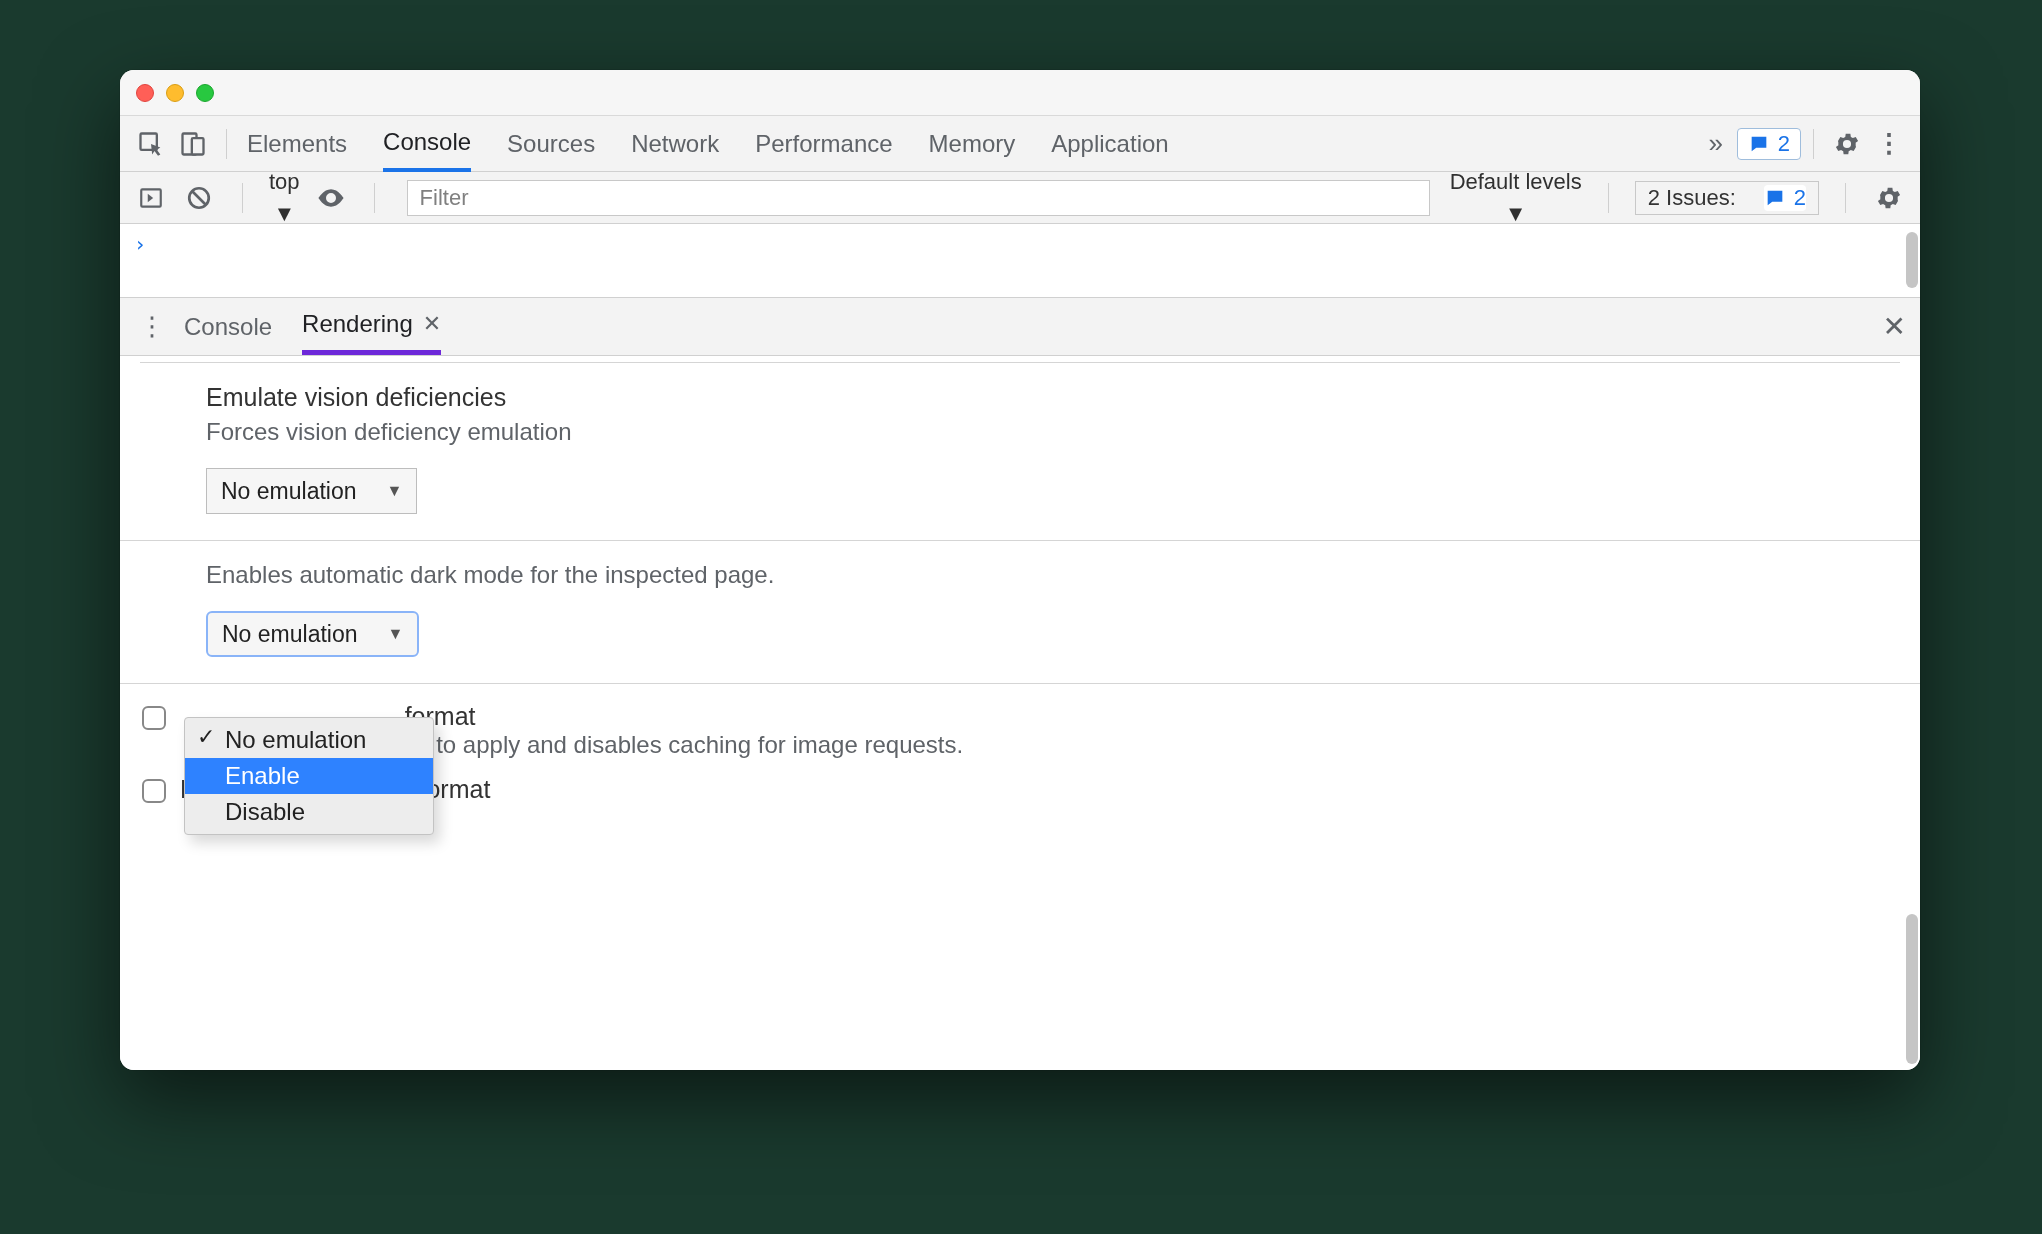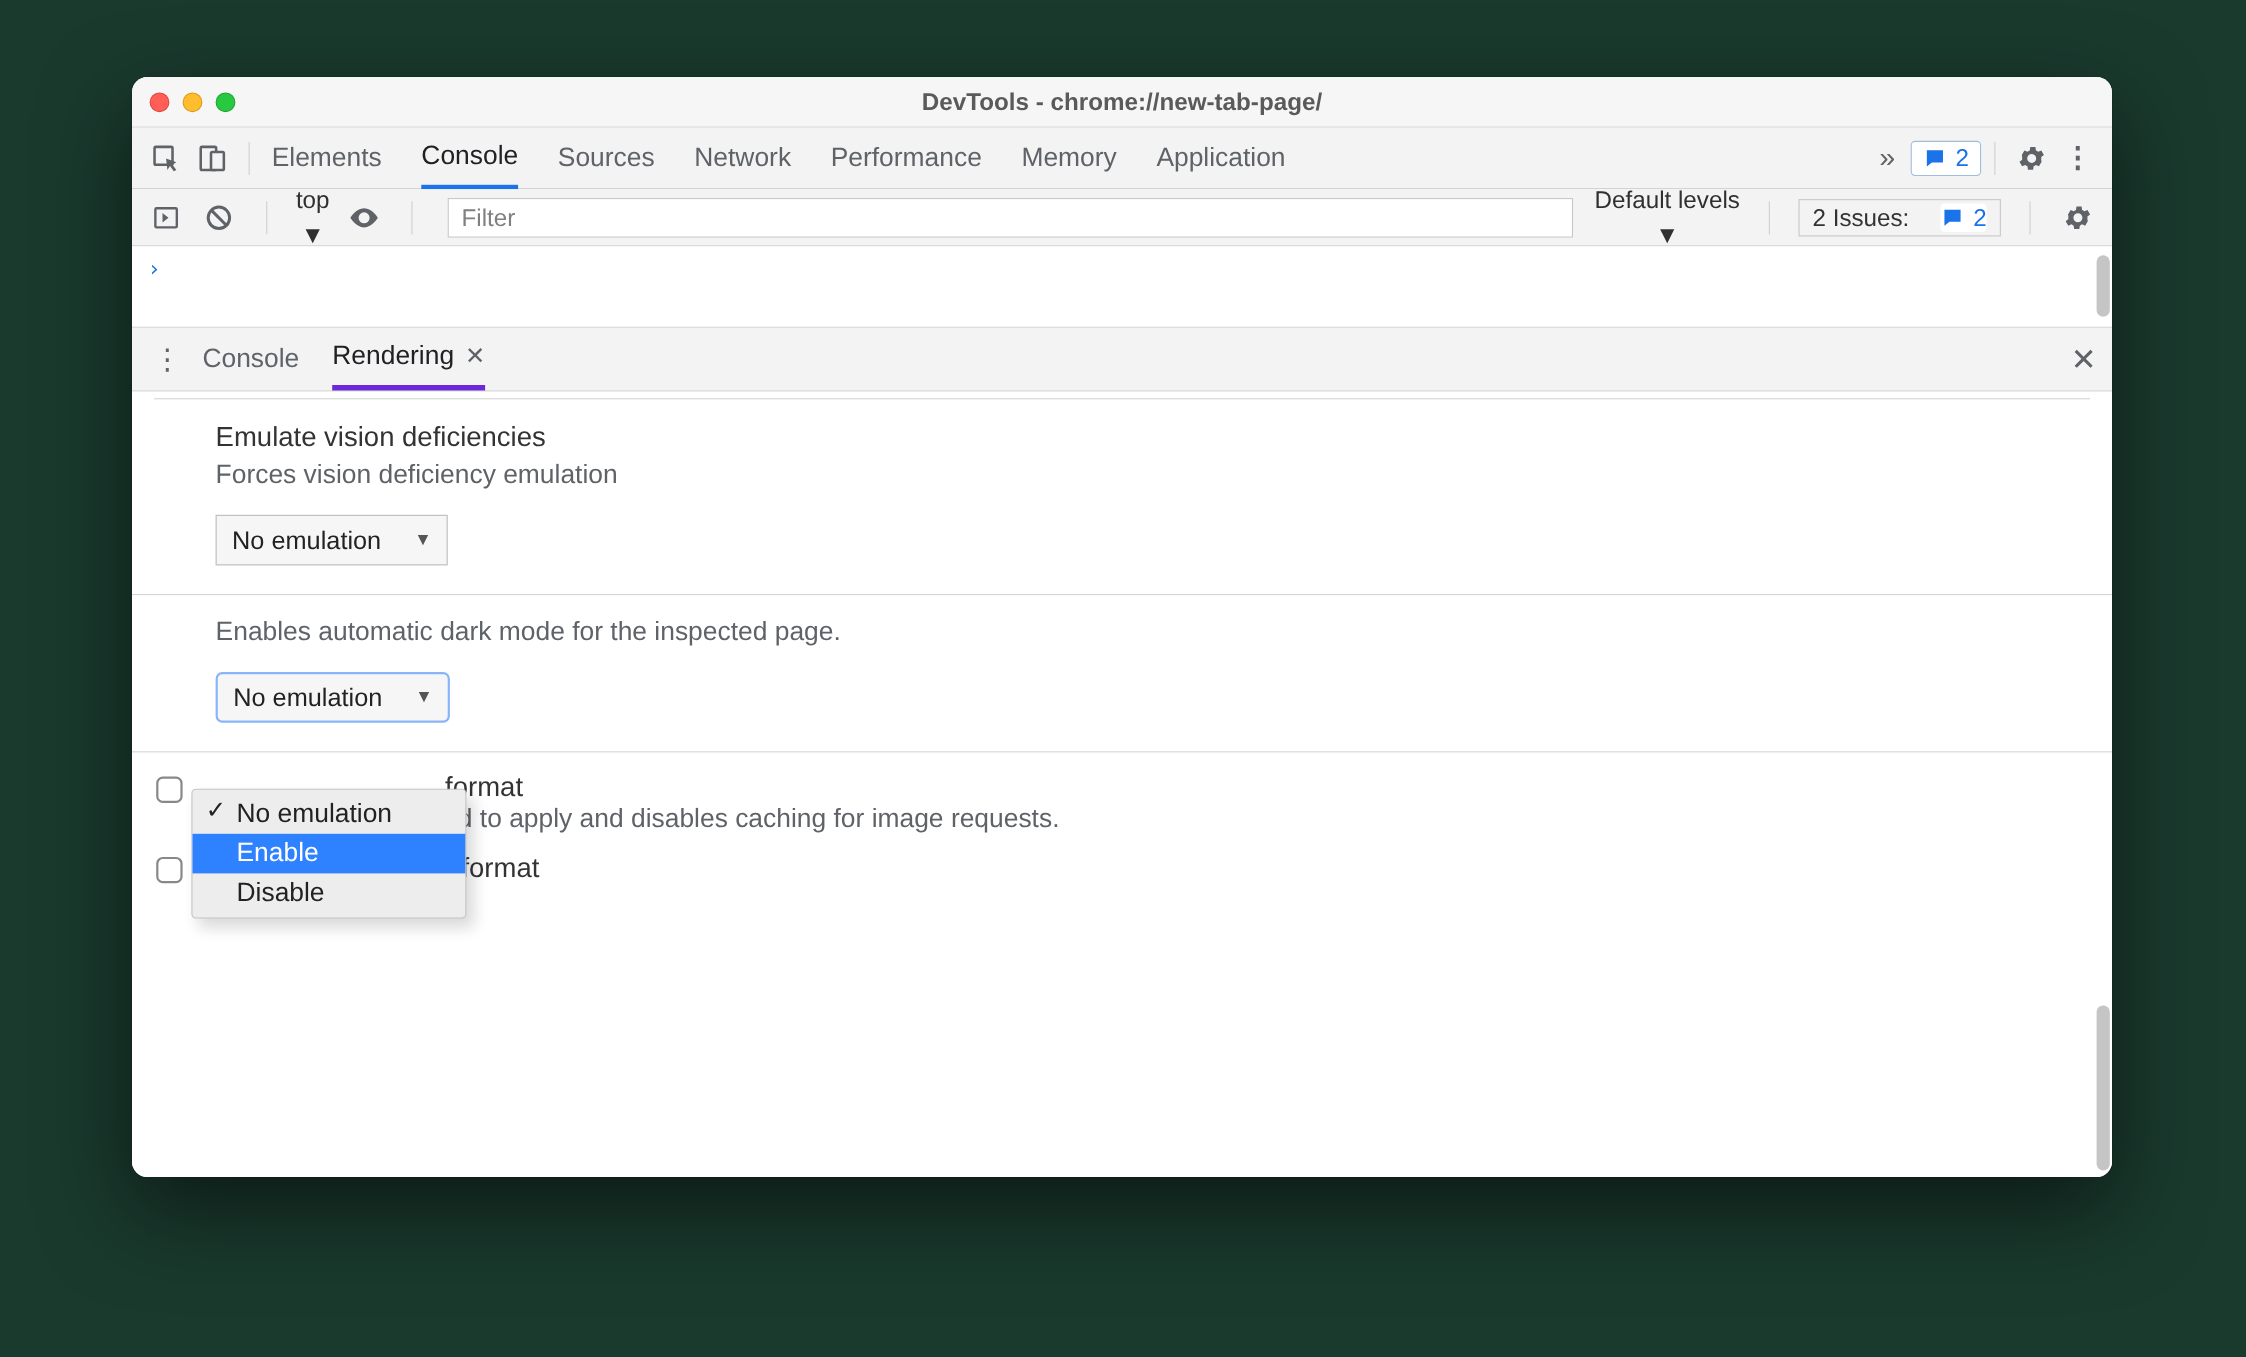--- a/index.html
+++ b/index.html
@@ -139,21 +139,21 @@
   .drawerbar .close-right {
     position:absolute; right:14px; font-size:28px; color:#5f6368; cursor:pointer;
   }
 
   
   .drawer-content {
     flex:1; overflow:auto; background:#fff; position:relative;
   }
   .sectionrule { height:1px; background:#d5d5d5; margin: 0 20px; }
   .sectionrule.full { margin:0; }
-  .section { padding: 20px 56px 26px 76px; }
+  .section { padding: 20px 56px 26px 76px; margin-left: 10px; }
   .sec-title { font-size:25px; color:#333; margin-bottom:6px; }
   .sec-desc  { font-size:24px; color:#5f6368; margin-bottom:22px; }
   .dropdown {
     display:inline-flex; align-items:center;
     border:1px solid #bdbdbd; background:#f6f6f6;
     height:46px; padding:0 14px; font-size:23px; color:#222;
     gap:30px; cursor:pointer;
   }
   .dropdown.focused {
     border:2px solid #8ab4f8; border-radius:6px;
@@ -206,21 +206,20 @@
 <body>
 
 <div class="window">
 
   <div class="titlebar">
     <div class="traffic">
       <div class="tl red"></div>
       <div class="tl yellow"></div>
       <div class="tl green"></div>
     </div>
-    <div class="wintitle">DevTools - chrome://new-tab-page/</div>
   </div>
 
   <div class="tabbar">
     <div class="tb-iconbtn">
       <svg width="28" height="28" viewBox="0 0 24 24" fill="none" stroke="currentColor" stroke-width="2">
         <rect x="3" y="3" width="14" height="14" rx="1"></rect>
         <path d="M12 12 l8 3 -3 2 3 4 -2 1 -3-4 -2 3z" fill="currentColor" stroke="none"></path>
       </svg>
     </div>
     <div class="tb-iconbtn">

